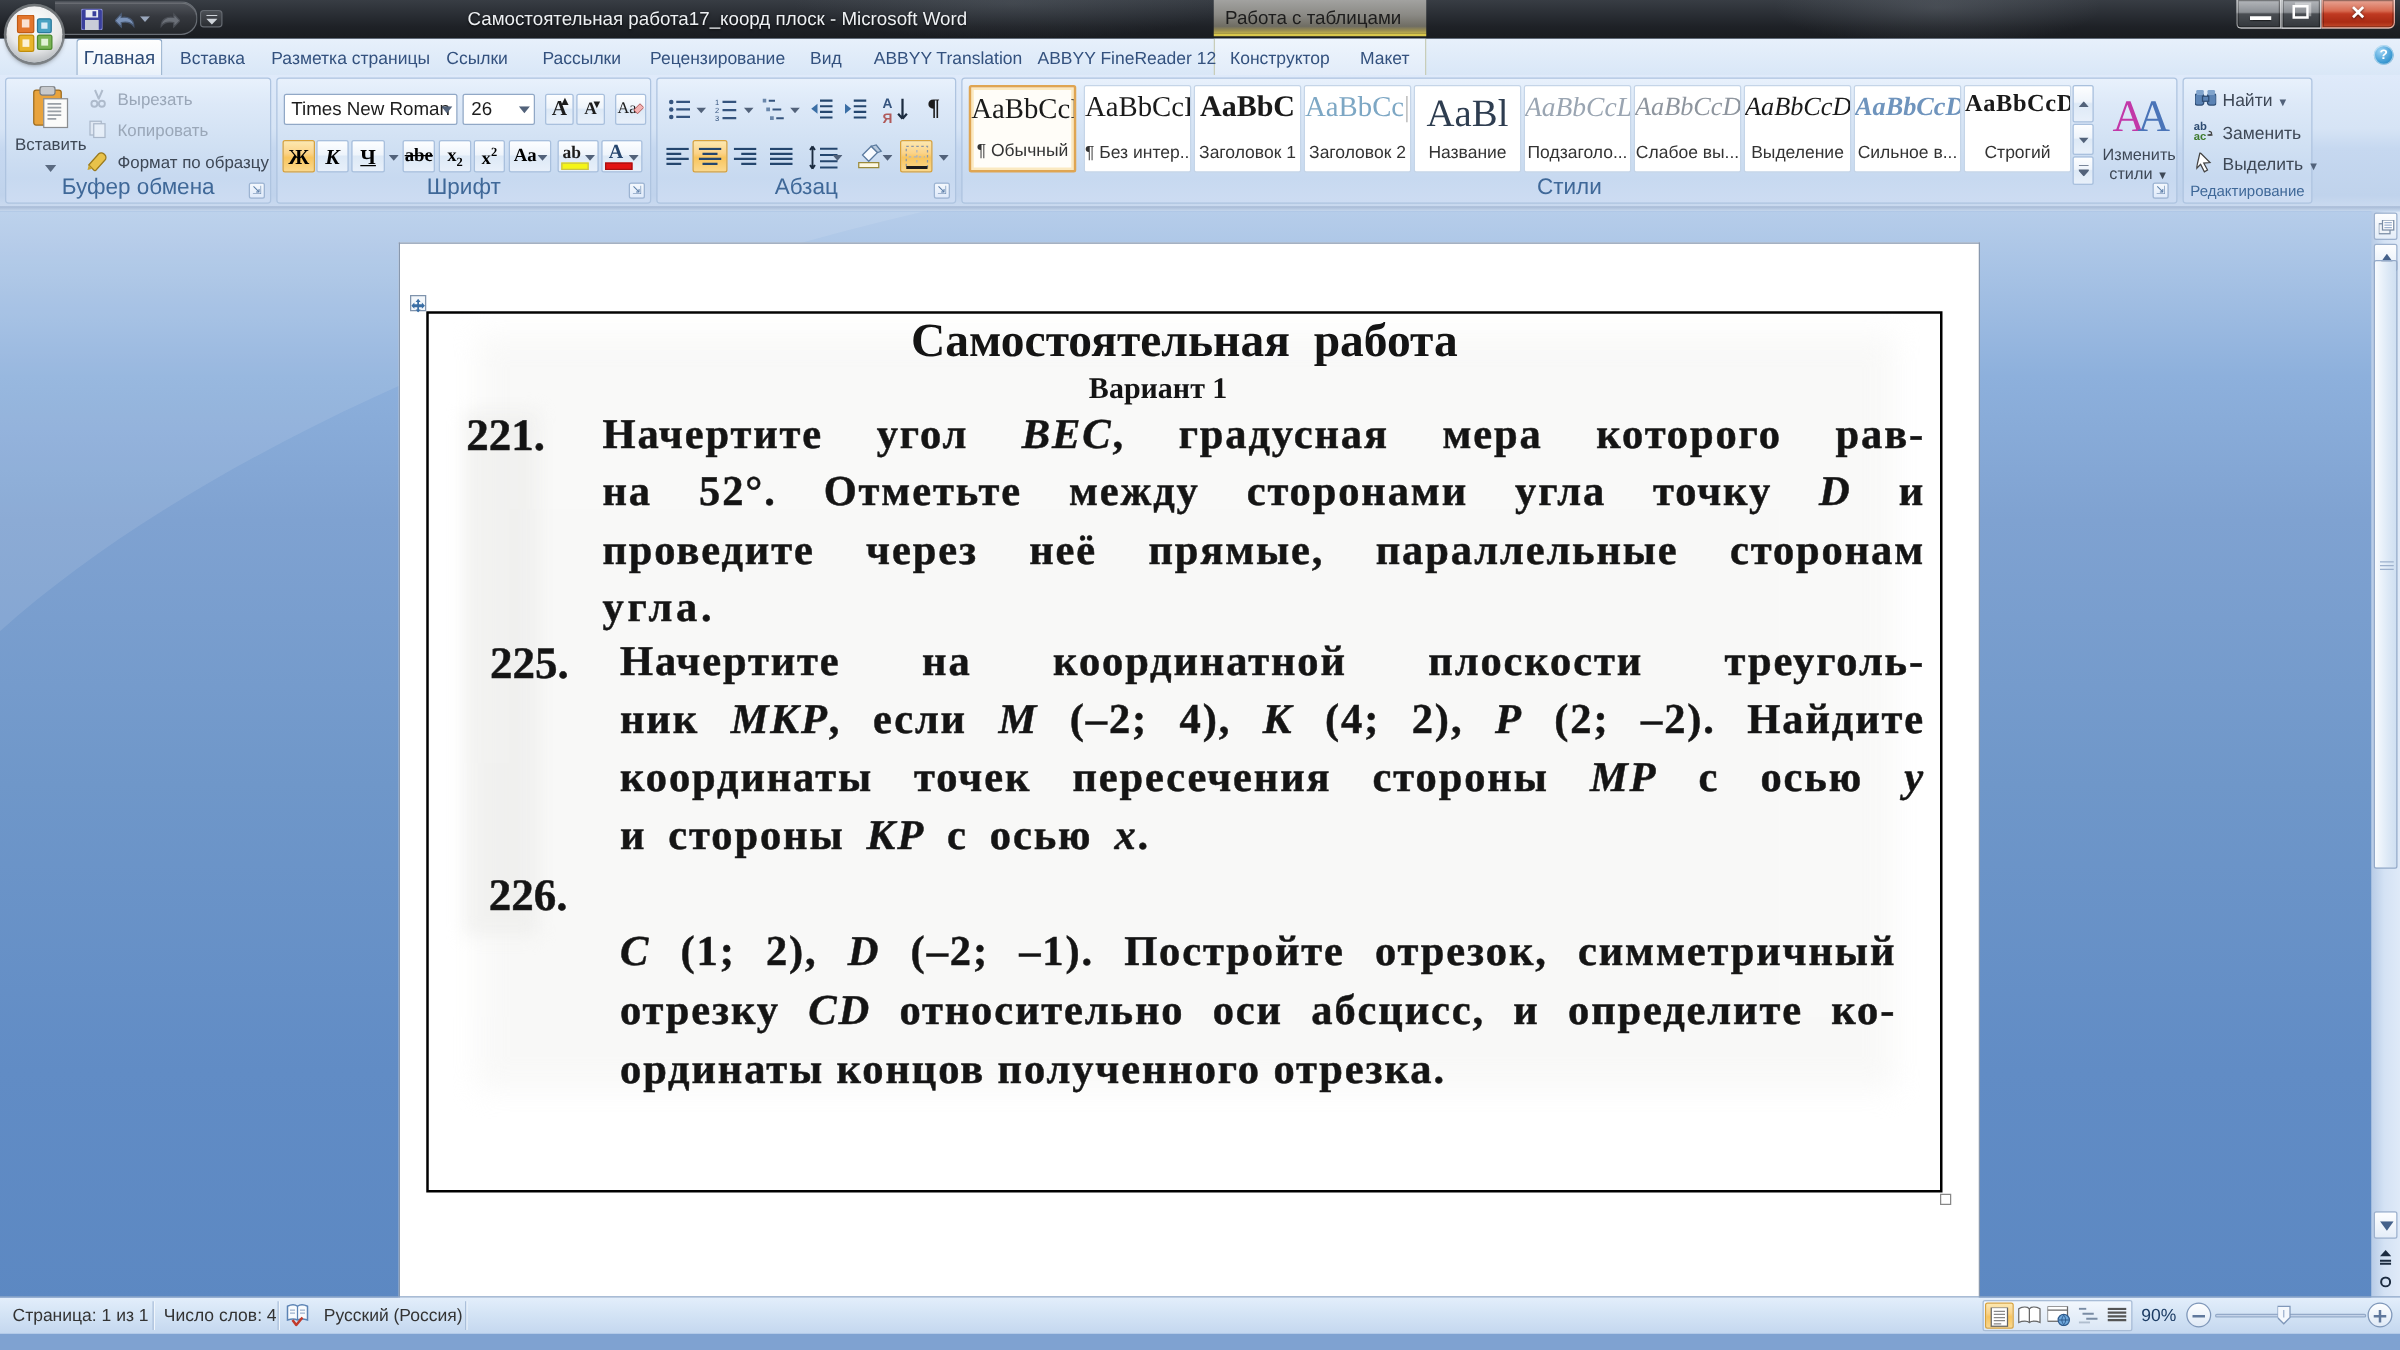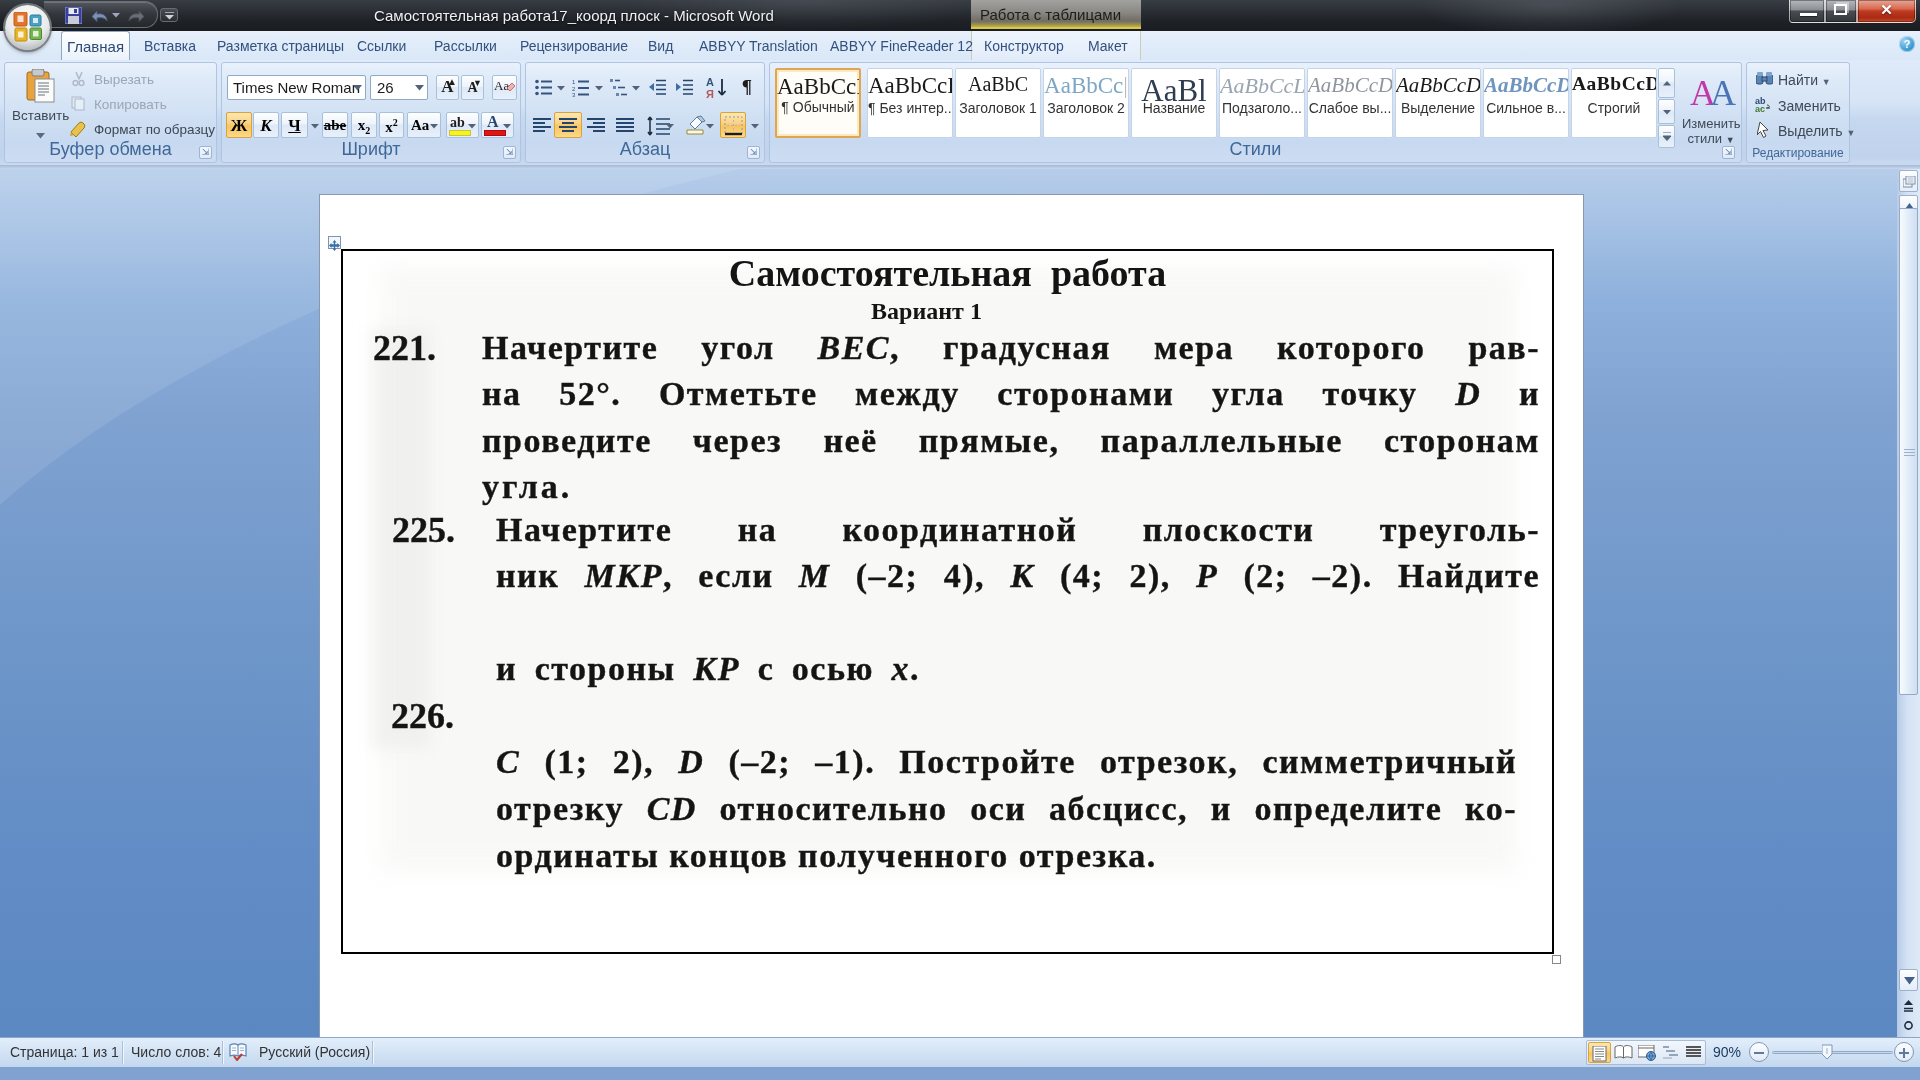--- a/index.html
+++ b/index.html
@@ -44,21 +44,21 @@
 .glabel{position:absolute;left:0;bottom:2px;width:100%;text-align:center;font-size:18px;color:#3f6898}
 .launcher{position:absolute;bottom:3px;width:13px;height:13px;border:1px solid #9db4d2;border-radius:2px;background:linear-gradient(#f4f8fd,#dfeafa);color:#5c7ea8;font-size:9px;line-height:11px;text-align:center}
 .rbtn{position:absolute;border:1px solid #a9c0dd;border-radius:2px;background:linear-gradient(#fdfeff,#eef4fb 45%,#dde9f6 50%,#e8f0fa)}
 .rbtn.flat{border-color:transparent;background:transparent}
 .orange{background:linear-gradient(#fde8b0,#fbd388 40%,#f8c55e 55%,#fbd88c)!important;border-color:#d9a23a!important}
 .bl{font-size:34px;font-weight:bold;line-height:40px;white-space:nowrap;text-align:justify;text-align-last:justify;letter-spacing:1.5px;-webkit-text-stroke:.4px #222}
 .bl.last{text-align-last:left}
 .num{font-size:36px;font-weight:bold;-webkit-text-stroke:.4px #222}
 .stylebox{top:5px;width:86px;height:70px;background:#fff;border:1px solid #c5d5e8;border-radius:2px;overflow:hidden}
 .ss{position:absolute;left:0;top:4px;width:100%;text-align:center;font-family:'Liberation Serif',serif;color:#1a1a1a;white-space:nowrap}
-.sl{position:absolute;left:0;bottom:21px;width:100%;text-align:center;font-size:14px;color:#333;white-space:nowrap}
+.sl{position:absolute;left:0;bottom:8px;width:100%;text-align:center;font-size:14px;color:#333;white-space:nowrap}
 .sbtn{width:19px;border:1px solid #9db1cd;border-radius:2px;background:linear-gradient(#fdfeff,#e4edf8)}
 .ssep{top:3px;width:1px;height:23px;background:#aabfda;box-shadow:1px 0 0 #f0f6fc}
 .vbtn{top:1px;width:23px;height:21px;border-radius:2px}
 .vbtn.orange{border:1px solid #c29136}
 </style></head>
 <body>
 <div id="root" class="abs">
  <div id="canvas" class="abs" style="left:0;top:169px;width:1920px;height:882px;background:linear-gradient(#b6cdea 0%,#8db0dc 15%,#7fa2d1 28%,#6f97c9 52%,#618cc5 78%,#5c88c2 100%)">
    <svg width="1920" height="882" style="position:absolute;left:0;top:0">
         <path d="M0 336 C 140 210 400 80 740 0 L0 0 Z" fill="#ffffff" opacity="0.10"></path>
@@ -81,20 +81,21 @@
    <div class="abs" style="left:0;top:2px;width:1213px;text-align:center;font-size:38px;font-weight:bold">Самостоятельная&nbsp; работа</div>
    <div class="abs" style="left:-21px;top:49px;width:1213px;text-align:center;font-size:24px;font-weight:bold">Вариант 1</div>
    <div class="num abs" style="left:32px;top:78px">221.</div>
    <div class="bl abs" style="left:141px;top:79px;width:1058px">Начертите угол <i>ВЕС</i>, градусная мера которого рав-</div>
    <div class="bl abs" style="left:141px;top:125px;width:1058px">на 52°. Отметьте между сторонами угла точку <i>D</i> и</div>
    <div class="bl abs" style="left:141px;top:172px;width:1058px">проведите через неё прямые, параллельные сторонам</div>
    <div class="bl abs last" style="left:141px;top:218px;width:1058px;letter-spacing:3px">угла.</div>
    <div class="num abs" style="left:51px;top:260px">225.</div>
    <div class="bl abs" style="left:155px;top:261px;width:1044px">Начертите на координатной плоскости треуголь-</div>
    <div class="bl abs" style="left:155px;top:307px;width:1044px">ник <i>МКР</i>, если <i>М</i> (–2; 4), <i>К</i> (4; 2), <i>Р</i> (2; –2). Найдите</div>
+   <div class="bl abs" style="left:155px;top:354px;width:1044px">координаты точек пересечения стороны <i>МР</i> с осью <i>у</i></div>
    <div class="bl abs" style="left:155px;top:400px;width:424px;text-align-last:justify">и стороны <i>КР</i> с осью <i>х</i>.</div>
    <div class="num abs" style="left:50px;top:446px">226.</div>
    <div class="bl abs" style="left:155px;top:493px;width:1021px"><i>С</i> (1; 2), <i>D</i> (–2; –1). Постройте отрезок, симметричный</div>
    <div class="bl abs" style="left:155px;top:540px;width:1021px">отрезку <i>CD</i> относительно оси абсцисс, и определите ко-</div>
    <div class="bl abs" style="left:155px;top:587px;width:607px;text-align-last:justify">ординаты концов полученного отрезка.</div>
  </div>
 
  <div id="sbar" class="abs" style="left:1897px;top:169px;width:23px;height:882px;background:linear-gradient(to right,#b7cbe6,#d4e2f4 45%,#dfeaf8)">
    <div class="abs" style="left:2px;top:1px;width:19px;height:22px;border:1px solid #9db1cd;border-radius:2px;background:linear-gradient(#fdfeff,#e4edf8)">
         <svg style="position:absolute;left:3px;top:5px" width="13" height="12">
@@ -475,21 +476,21 @@
       <div class="launcher" style="right:6px">⇲</div>
    <div class="stylebox abs" style="left:5px;border:2px solid #dfa552;box-shadow:inset 0 0 0 2px #fbe9c0;background:#fffdf8">
         <div class="ss" style="font-size:23px">AaBbCcI</div>
         <div class="sl">¶ Обычный</div>
       </div>
    <div class="stylebox abs" style="left:97px">
         <div class="ss" style="font-size:23px">AaBbCcI</div>
         <div class="sl">¶ Без интер...</div>
       </div>
    <div class="stylebox abs" style="left:185px">
-        <div class="ss" style="font-size:20px;font-weight:normal">AaBbC</div>
+        <div class="ss" style="font-size:24px;font-weight:bold">AaBbC</div>
         <div class="sl">Заголовок 1</div>
       </div>
    <div class="stylebox abs" style="left:273px">
         <div class="ss" style="font-size:23px;color:#7da7c4">AaBbCc<span style="color:#bbb">|</span></div>
         <div class="sl">Заголовок 2</div>
       </div>
    <div class="stylebox abs" style="left:361px">
         <div class="ss" style="font-size:31px;color:#2e3d50;font-weight:400">AaBl</div>
         <div class="sl">Название</div>
       </div>

